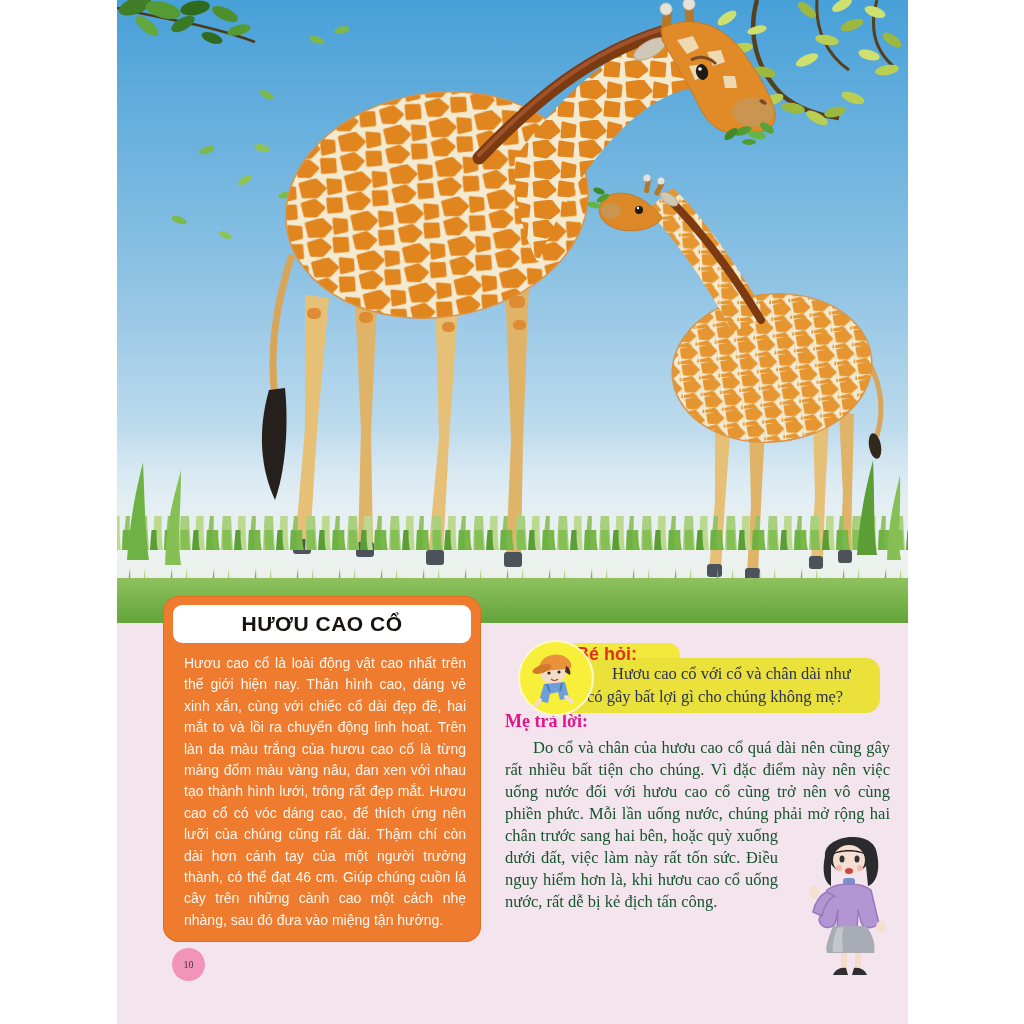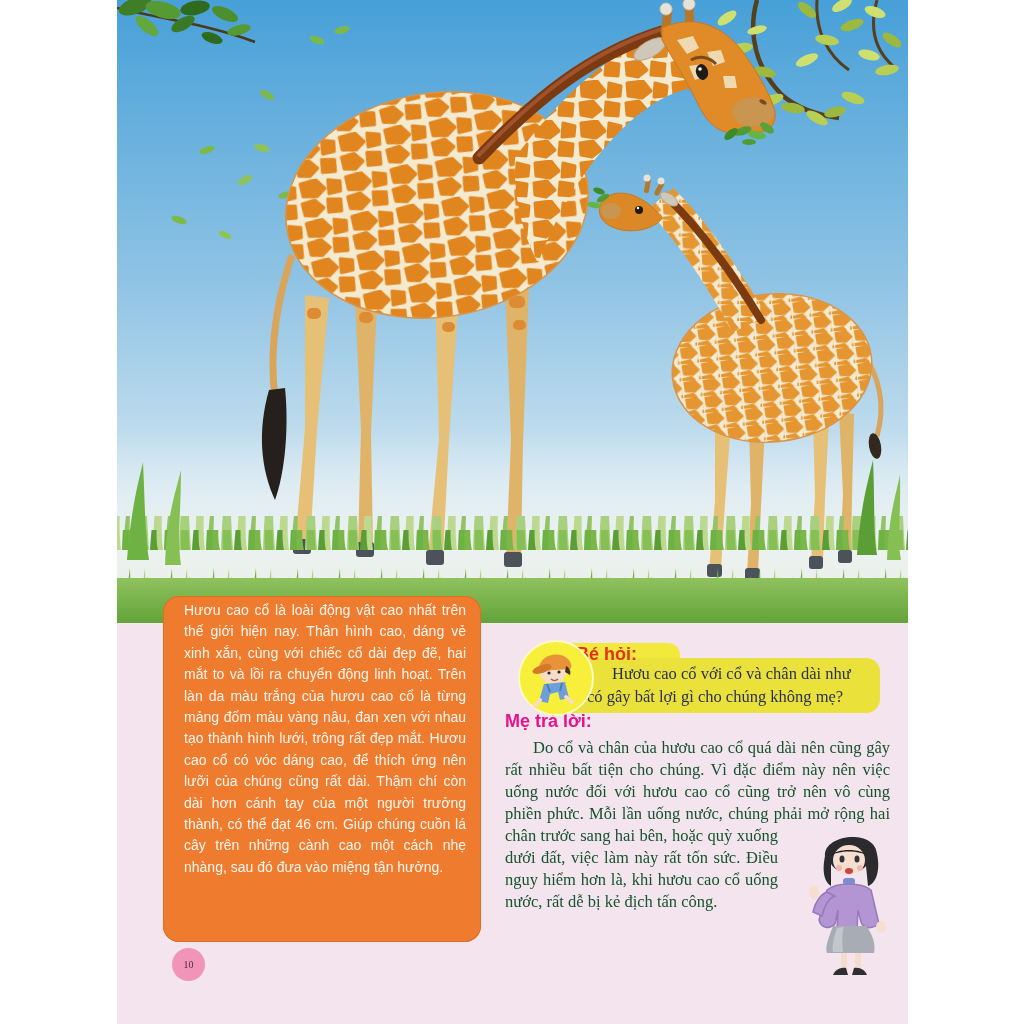--- a/index.html
+++ b/index.html
@@ -23,21 +23,21 @@
             border-radius:14px;z-index:4;}
   .q-tab{position:absolute;left:562px;top:643px;width:118px;height:26px;background:#f2e93c;
          border-radius:12px 12px 0 0;z-index:3;}
   .q-label{position:absolute;left:576px;top:644px;z-index:5;font-weight:bold;font-size:18px;
            color:#e4301f;}
   .q-text{position:absolute;left:556px;top:662px;width:316px;z-index:5;
           font-family:"Liberation Serif",serif;font-size:16.5px;line-height:23px;color:#2a3154;
           text-indent:56px;}
   .avatar-circle{position:absolute;left:518px;top:640px;width:72px;height:72px;border-radius:50%;
                  background:#f7ef39;z-index:5;border:2px solid #fdf9c9;}
-  .a-label{position:absolute;left:505px;top:711px;font-weight:bold;font-size:18px;color:#e81289;z-index:4;}
+  .a-label{position:absolute;left:505px;top:711px;font-weight:bold;font-size:18px;color:#e81289;z-index:4;font-family:Liberation Serif, serif;}
   .answer{position:absolute;left:505px;top:737px;width:385px;z-index:4;
           font-family:"Liberation Serif",serif;font-size:16.5px;line-height:22px;color:#14532d;
           text-align:justify;}
   .answer .indent{display:inline-block;width:28px;}
   .mom-spacer{float:right;width:112px;height:212px;shape-outside:inset(88px 0 0 0);}
   .mom-fig{position:absolute;left:797px;top:826px;width:110px;height:152px;z-index:5;}
 
   .page-num{position:absolute;left:172px;top:948px;width:33px;height:33px;border-radius:50%;
             background:#f293b8;display:flex;align-items:center;justify-content:center;z-index:7;
             font-family:"Liberation Serif",serif;font-size:10px;color:#433043;}
@@ -263,20 +263,23 @@
         <path d="M48,565 C50,515 58,495 64,470 C64,512 60,540 64,565 Z" fill="#86c055"></path>
         <path d="M740,555 C744,505 750,485 756,460 C758,502 756,532 760,555 Z" fill="#5a9e35"></path>
         <path d="M770,560 C772,515 778,498 783,475 C784,515 780,540 784,560 Z" fill="#86c055"></path>
       </g>
     </svg>
   </div>
 
   <div class="panel"></div>
 
   <div class="orange-box">
+    <div class="title-bar">
+      <span>HƯƠU CAO CỔ</span>
+    </div>
     <div class="orange-text">Hươu cao cổ là loài động vật cao nhất trên thế giới hiện nay. Thân hình cao, dáng vẻ xinh xắn, cùng với chiếc cổ dài đẹp đẽ, hai mắt to và lồi ra chuyển động linh hoạt. Trên làn da màu trắng của hươu cao cổ là từng mảng đốm màu vàng nâu, đan xen với nhau tạo thành hình lưới, trông rất đẹp mắt. Hươu cao cổ có vóc dáng cao, để thích ứng nên lưỡi của chúng cũng rất dài. Thậm chí còn dài hơn cánh tay của một người trưởng thành, có thể đạt 46 cm. Giúp chúng cuồn lá cây trên những cành cao một cách nhẹ nhàng, sau đó đưa vào miệng tận hưởng.</div>
   </div>
 
   <div class="q-tab"></div>
   <div class="q-bubble"></div>
   <div class="q-label">Bé hỏi:</div>
   <div class="q-text">Hươu cao cổ với cổ và chân dài như vậy, có gây bất lợi gì cho chúng không mẹ?</div>
 
   <div class="avatar-circle">
     <svg width="68" height="68" viewBox="0 0 68 68">

